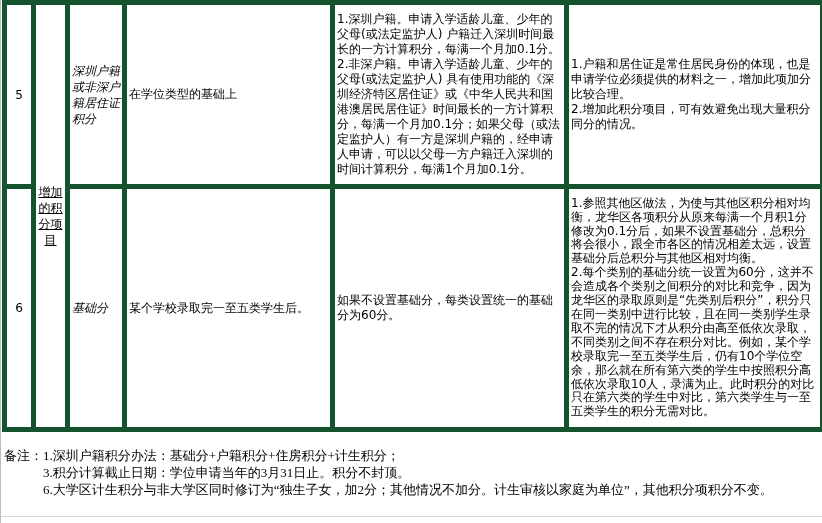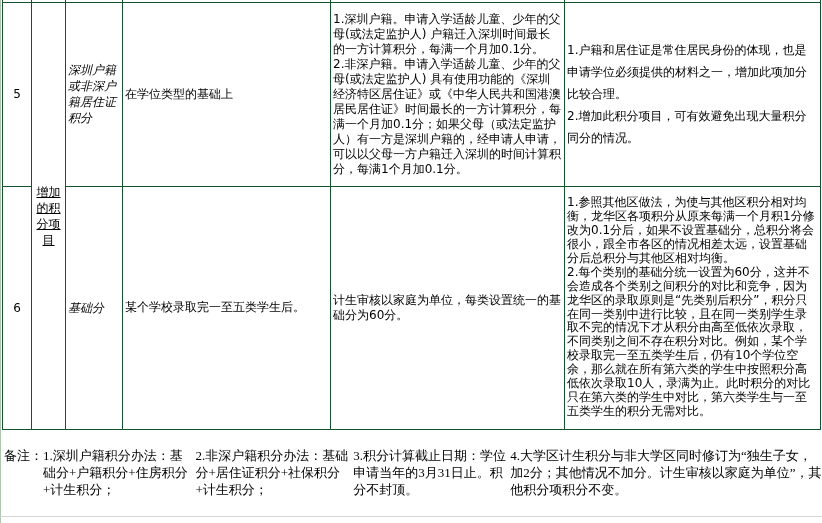--- a/index.html
+++ b/index.html
@@ -4,35 +4,35 @@
 <style>
   * { margin:0; padding:0; box-sizing:border-box; }
   html,body { background:#ffffff; }
   body { width:822px; height:523px; font-family:"DejaVu Sans", sans-serif; color:#000; }
   .page { position:relative; width:822px; height:523px; background:#fff; overflow:hidden; }
 
   .left-edge { position:absolute; left:0; top:0; width:1px; height:523px; background:#aec6ae; }
   .bottom-rule { position:absolute; left:0; top:516px; width:822px; height:1px; background:#d6d6d6; }
 
   table.grid { position:absolute; left:2px; top:0; width:818px; border-collapse:collapse; table-layout:fixed; }
-  table.grid td { border:1px solid #14532d; padding:0 2px; font-size:12px; color:#000; vertical-align:middle; overflow:hidden; word-break:break-all; }
+  table.grid td { border:5px solid #14532d; padding:0 2px; font-size:12px; color:#000; vertical-align:middle; overflow:hidden; word-break:break-all; }
   tr.cut-row td { border-top:none; height:2px; padding:0; }
   tr.row-5 { height:184px; }
   tr.row-6 { height:243px; }
 
   td.num { text-align:center; font-size:13px; }
   td.group { text-align:center; font-size:13px; line-height:16px; padding:0 3px;text-decoration:underline; }
   td.item { font-size:13px; line-height:16px;font-style:italic; }
   td.body-text { white-space:pre-line; line-height:15px; text-align:left; }
-  td.reason-5 { white-space:pre-line; line-height:22px; font-size:12.5px; }
+  td.reason-5 { white-space:pre-line; line-height:15px; font-size:12.5px; }
   td.reason-6 { white-space:pre-line; line-height:13.9px; vertical-align:top; padding-top:3px;margin-top:47px; }
 
   .footnote { position:absolute; left:4px; top:447px; display:flex; font-size:13px; line-height:17.2px;font-family:Liberation Serif, serif; }
   .footnote .fn-label { white-space:nowrap; }
-  .footnote .fn-items { display:flex; flex-direction:row; }
+  .footnote .fn-items { display:flex; flex-direction:column; }
 </style>
 </head>
 <body>
 
 <div class="page">
 
   <div class="left-edge"></div>
 
   <table class="grid">
     <colgroup>
@@ -59,32 +59,31 @@
       <td class="body-text">在学位类型的基础上</td>
       <td class="body-text">1.深圳户籍。申请入学适龄儿童、少年的父母(或法定监护人) 户籍迁入深圳时间最长的一方计算积分，每满一个月加0.1分。
 2.非深户籍。申请入学适龄儿童、少年的父母(或法定监护人) 具有使用功能的《深圳经济特区居住证》或《中华人民共和国港澳居民居住证》时间最长的一方计算积分，每满一个月加0.1分；如果父母（或法定监护人）有一方是深圳户籍的，经申请人申请，可以以父母一方户籍迁入深圳的时间计算积分，每满1个月加0.1分。</td>
       <td class="reason-5">1.户籍和居住证是常住居民身份的体现，也是申请学位必须提供的材料之一，增加此项加分比较合理。
 2.增加此积分项目，可有效避免出现大量积分同分的情况。</td>
     </tr>
     <tr class="row-6">
       <td class="num">6</td>
       <td class="item">基础分</td>
       <td class="body-text">某个学校录取完一至五类学生后。</td>
-      <td class="body-text">计生审核以家庭为单位，每类设置统一的基础分为60分。</td>
+      <td class="body-text">如果不设置基础分，每类设置统一的基础分为60分。</td>
       <td class="reason-6">1.参照其他区做法，为使与其他区积分相对均衡，龙华区各项积分从原来每满一个月积1分修改为0.1分后，如果不设置基础分，总积分将会很小，跟全市各区的情况相差太远，设置基础分后总积分与其他区相对均衡。
 2.每个类别的基础分统一设置为60分，这并不会造成各个类别之间积分的对比和竞争，因为龙华区的录取原则是“先类别后积分”，积分只在同一类别中进行比较，且在同一类别学生录取不完的情况下才从积分由高至低依次录取，不同类别之间不存在积分对比。例如，某个学校录取完一至五类学生后，仍有10个学位空余，那么就在所有第六类的学生中按照积分高低依次录取10人，录满为止。此时积分的对比只在第六类的学生中对比，第六类学生与一至五类学生的积分无需对比。</td>
     </tr>
   </tbody>
     </table>
 
   <div class="footnote">
     <div class="fn-label">备注：</div>
     <div class="fn-items">
       <div>1.深圳户籍积分办法：基础分+户籍积分+住房积分+计生积分；</div>
-      <div>2.非深户籍积分办法：基础分+居住证积分+社保积分+计生积分；</div>
       <div>3.积分计算截止日期：学位申请当年的3月31日止。积分不封顶。</div>
-      <div>4.大学区计生积分与非大学区同时修订为“独生子女，加2分；其他情况不加分。计生审核以家庭为单位”，其他积分项积分不变。</div>
+      <div>6.大学区计生积分与非大学区同时修订为“独生子女，加2分；其他情况不加分。计生审核以家庭为单位”，其他积分项积分不变。</div>
     </div>
   </div>
 
   <div class="bottom-rule"></div>
 
 </div>
 
 </body></html>

